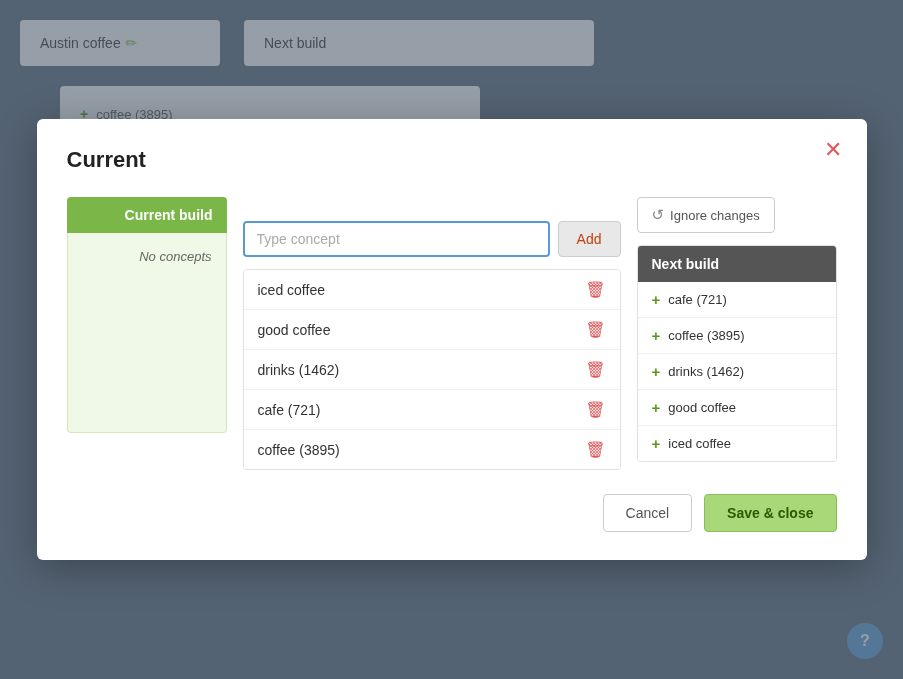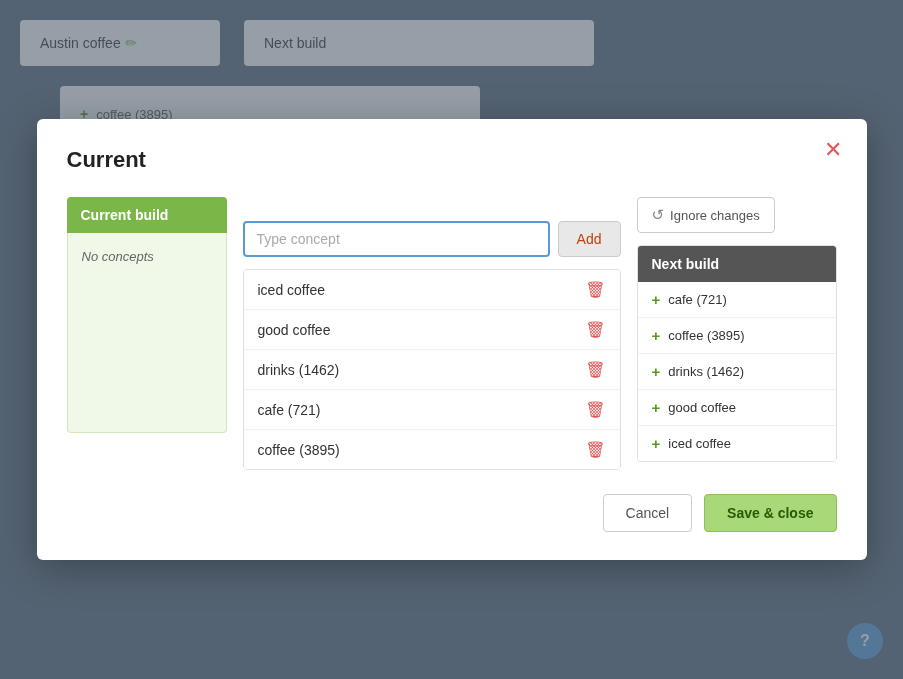--- a/index.html
+++ b/index.html
@@ -111,20 +111,21 @@
 
     .modal-body {
       display: flex;
       gap: 16px;
     }
 
     
     .col-left {
       width: 160px;
       flex-shrink: 0;
+      text-align: right;
     }
 
     .current-build-label {
       background: #7ab648;
       color: #fff;
       padding: 10px 14px;
       border-radius: 4px 4px 0 0;
       font-size: 14px;
       font-weight: 600;
     }

